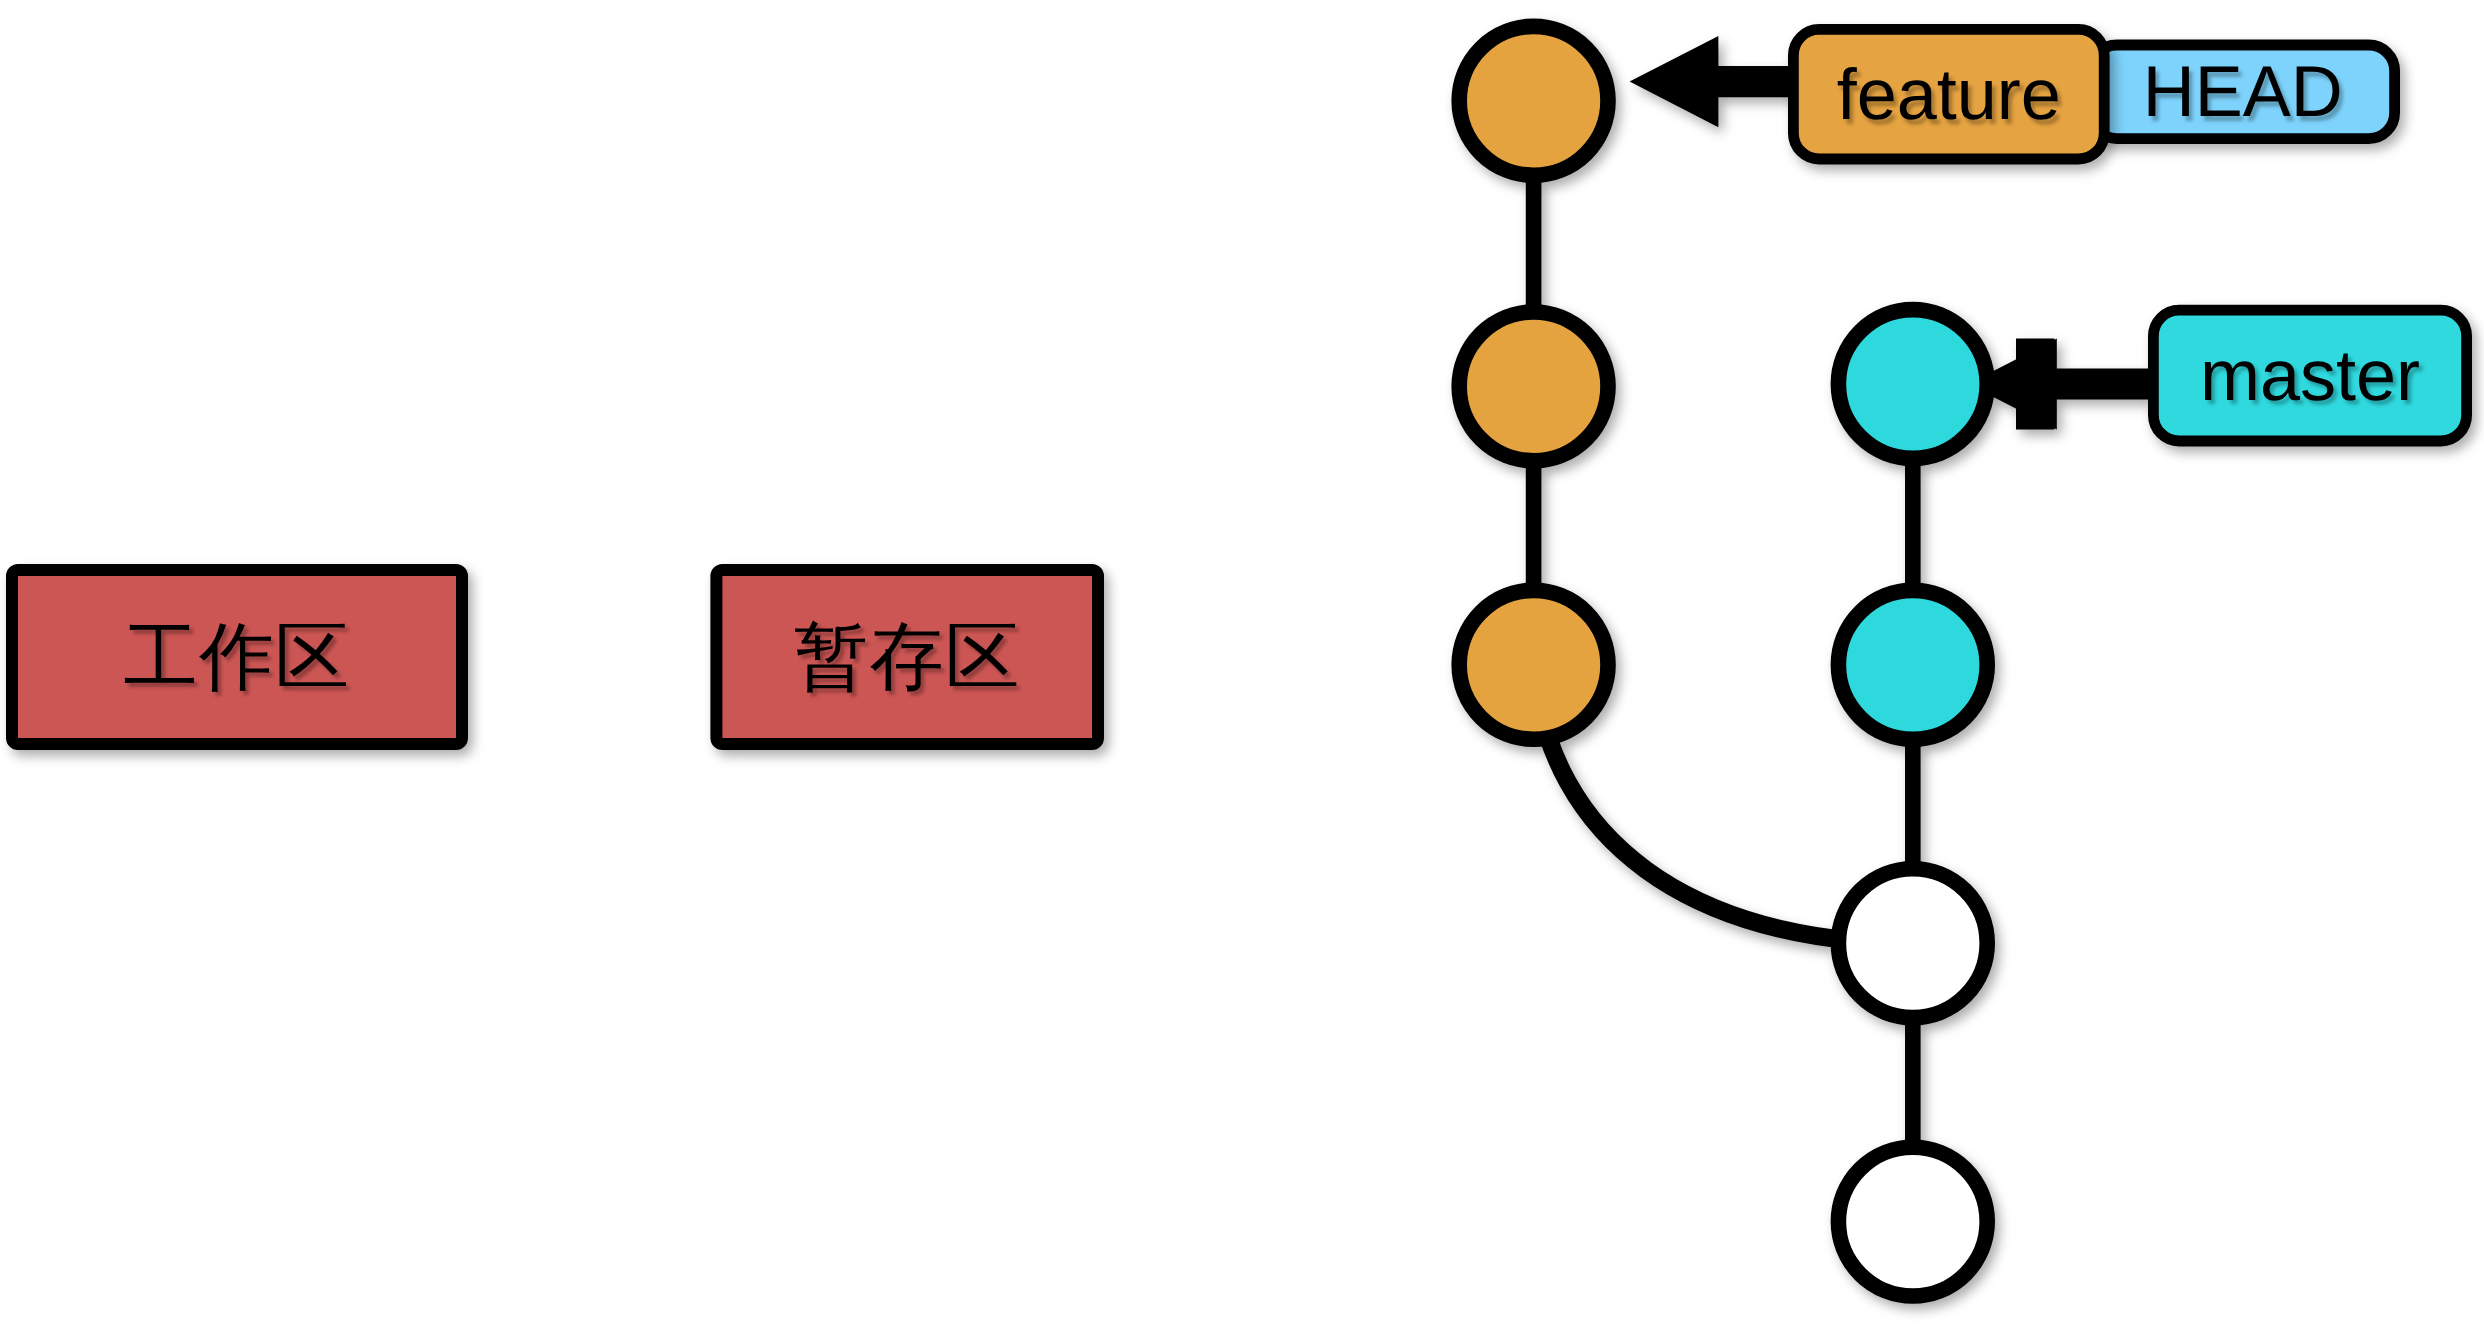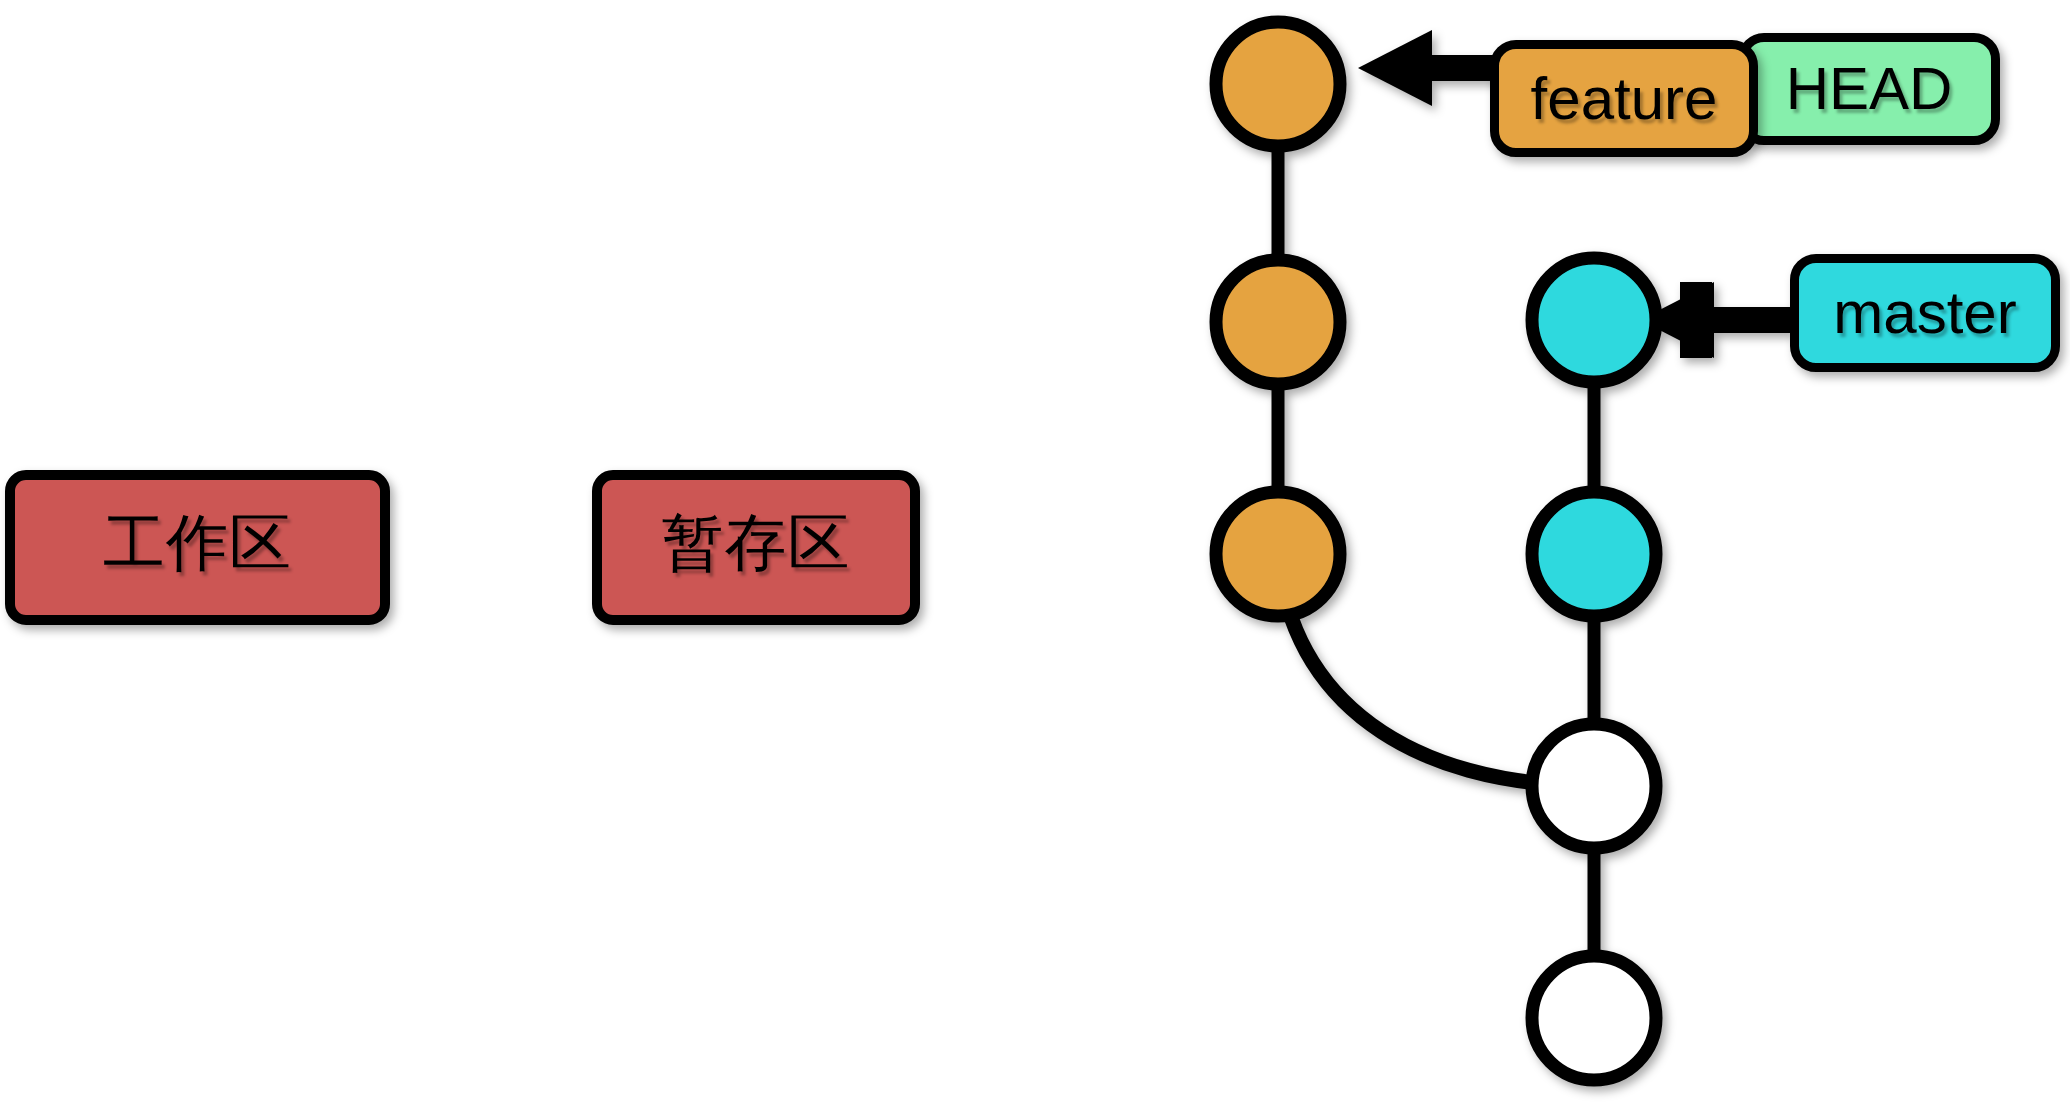--- a/index.html
+++ b/index.html
@@ -21,26 +21,25 @@
     position: absolute;
     left: 0;
     top: 0;
     width: 2070px;
     height: 1112px;
   }
   .zone-box {
     position: absolute;
     box-sizing: border-box;
     border: 10px solid #000000;
-    border-radius: 21px;
+    border-radius: 10px;
     display: flex;
     align-items: center;
     justify-content: center;
     filter: drop-shadow(4px 5px 5px rgba(0,0,0,0.32));
-    font-family: Liberation Mono, monospace;
   }
   .zone-label {
     font-size: 62px;
     color: #000000;
     line-height: 1;
     letter-spacing: 1px;
     text-shadow: 3px 4px 3px rgba(0,0,0,0.30);
     white-space: nowrap;
   }
   .ref-box {
@@ -104,25 +103,25 @@
   </svg>
 
   <div class="zone-box" style="left:5px; top:470px; width:385px; height:155px; background:#CC5654;">
     <span class="zone-label">工作区</span>
   </div>
 
   <div class="zone-box" style="left:592px; top:470px; width:328px; height:155px; background:#CC5654;">
     <span class="zone-label">暂存区</span>
   </div>
 
-  <div class="ref-box" style="left:1738px; top:33px; width:262px; height:112px; background:#86efac; z-index:1;">
+  <div class="ref-box" style="left:1738px; top:33px; width:262px; height:87px; background:#7dd3fc; z-index:1;">
     <span class="ref-label">HEAD</span>
   </div>
 
-  <div class="ref-box" style="left:1490px; top:40px; width:268px; height:117px; background:#E5A341; z-index:2;">
+  <div class="ref-box" style="left:1490px; top:20px; width:268px; height:117px; background:#E5A341; z-index:2;">
     <span class="ref-label">feature</span>
   </div>
 
   <div class="ref-box" style="left:1790px; top:254px; width:270px; height:118px; background:#2FD9DE; z-index:1;">
     <span class="ref-label">master</span>
   </div>
 
 </div>
 
 </body></html>

